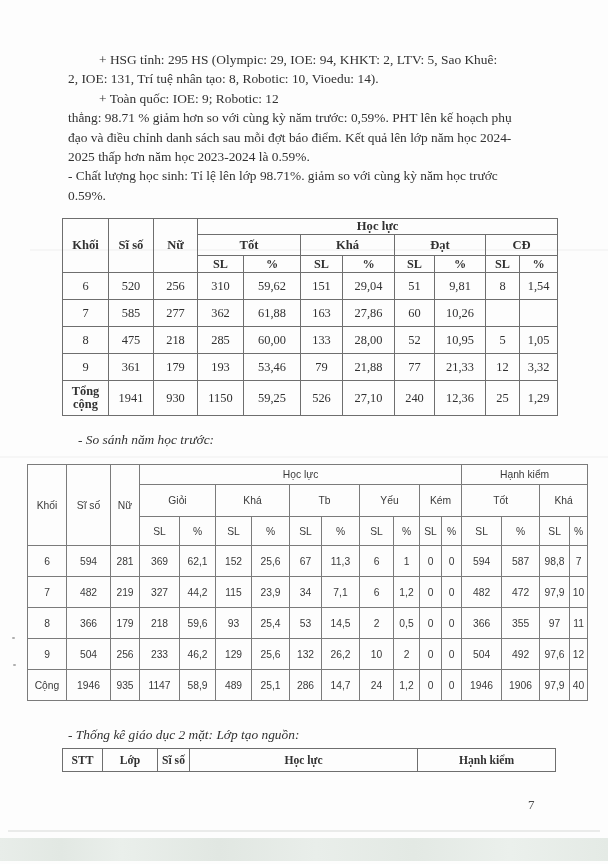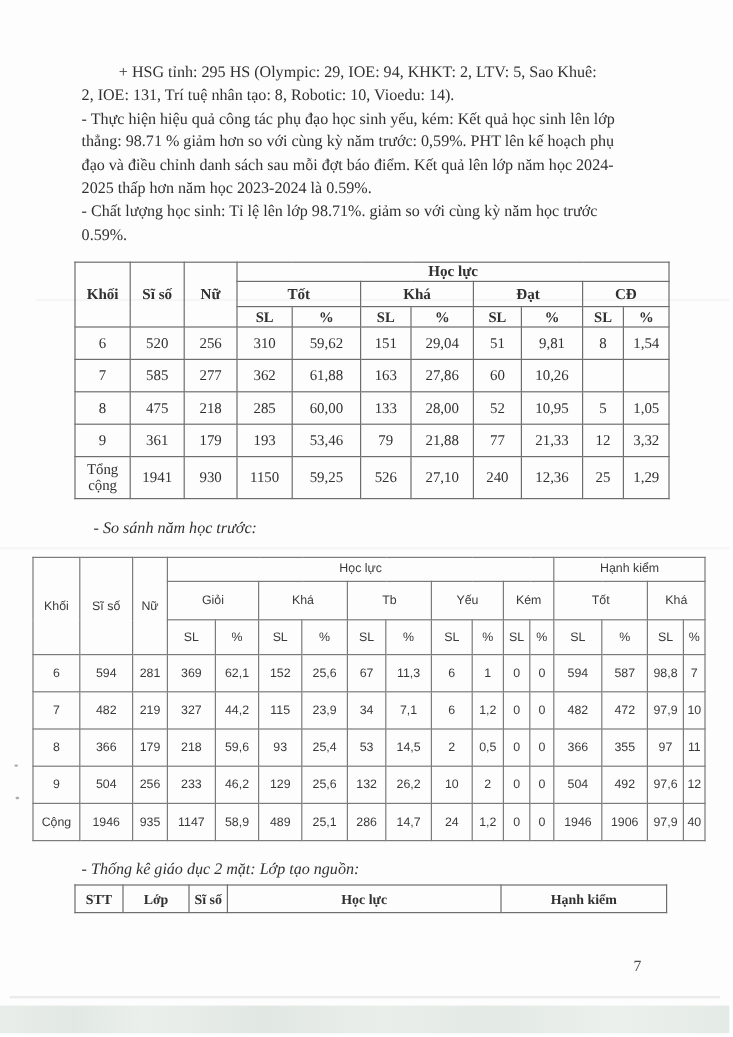--- a/index.html
+++ b/index.html
@@ -10,34 +10,34 @@
     font-family:"Liberation Serif","DejaVu Serif",serif;
     color:#313131;
     overflow:hidden;
   }
   .content{position:absolute;left:68px;top:50px;width:487px;}
   .tline{font-size:13.4px;line-height:19.4px;white-space:nowrap;}
   .tline.indent{padding-left:31px;}
   .tline.bold{font-weight:bold;}
   .section-label{font-size:13.4px;line-height:19px;white-space:nowrap;font-style:italic;}
   #label-compare{margin-top:14px;padding-left:10px;}
-  #label-twoside{margin-top:13px;padding-left:-2px;}
+  #label-twoside{margin-top:24px;padding-left:-2px;}
 
   table{border-collapse:collapse;table-layout:fixed;}
   th,td{border:1px solid #6e6e6e;text-align:center;vertical-align:middle;padding:0 1px;overflow:hidden;}
 
   
   .t1{width:495px;margin-left:-6px;margin-top:13px;font-size:12.4px;}
   .t1 th{font-weight:bold;font-size:12.6px;}
   .t1 tr.h1 th{height:15px;}
   .t1 tr.h2 th{height:20px;}
   .t1 tr.h3 th{height:16px;font-size:12.2px;}
   .t1 tbody td{height:26px;}
   .t1 tbody tr:last-child td{height:30px;}
-  .t1 tbody tr:last-child td:first-child{font-weight:normal;line-height:13px;padding:2px 1px;}
+  .t1 tbody tr:last-child td:first-child{font-weight:bold;line-height:13px;padding:2px 1px;}
 
   
   .t2{width:560px;margin-left:-41px;margin-top:15px;
       font-family:"Liberation Sans","DejaVu Sans",sans-serif;
       font-size:10.3px;color:#3a3a3a;}
   .t2 th{font-weight:normal;font-size:10.3px;border-color:#7b7b7b;}
   .t2 td{border-color:#7b7b7b;}
   .t2 tr.h1 th{height:19px;}
   .t2 tr.h2 th{height:31px;}
   .t2 tr.h3 th{height:28px;}
@@ -65,21 +65,21 @@
 </head>
 <body>
 
 <div class="page">
 
   <div class="content">
 
     <div id="intro-lines">
         <div class="tline indent">+ HSG tỉnh: 295 HS (Olympic: 29, IOE: 94, KHKT: 2, LTV: 5, Sao Khuê:</div>
         <div class="tline">2, IOE: 131, Trí tuệ nhân tạo: 8, Robotic: 10, Vioedu: 14).</div>
-        <div class="tline">- Thực hiện hiệu quả công tác phụ đạo học sinh yếu, kém: Kết quả học sinh lên lớp</div>
+        <div class="tline indent">+ Toàn quốc: IOE: 9; Robotic: 12</div>
         <div class="tline">thẳng: 98.71 % giảm hơn so với cùng kỳ năm trước: 0,59%. PHT lên kế hoạch phụ</div>
         <div class="tline">đạo và điều chỉnh danh sách sau mỗi đợt báo điểm. Kết quả lên lớp năm học 2024-</div>
         <div class="tline">2025 thấp hơn năm học 2023-2024 là 0.59%.</div>
         <div class="tline">- Chất lượng học sinh: Tỉ lệ lên lớp 98.71%. giảm so với cùng kỳ năm học trước</div>
         <div class="tline">0.59%.</div>
       </div>
 
     <table class="t1">
       <colgroup>
         <col style="width:46px">

